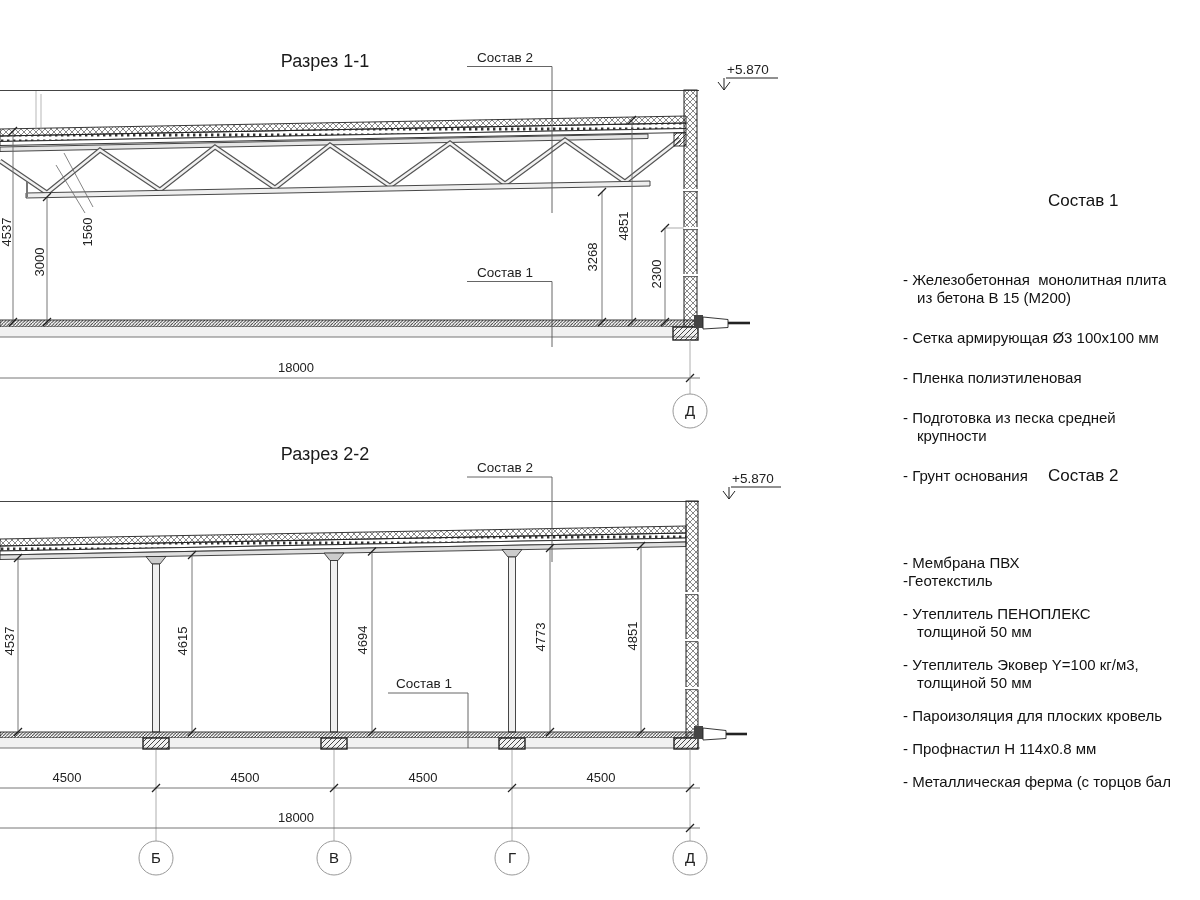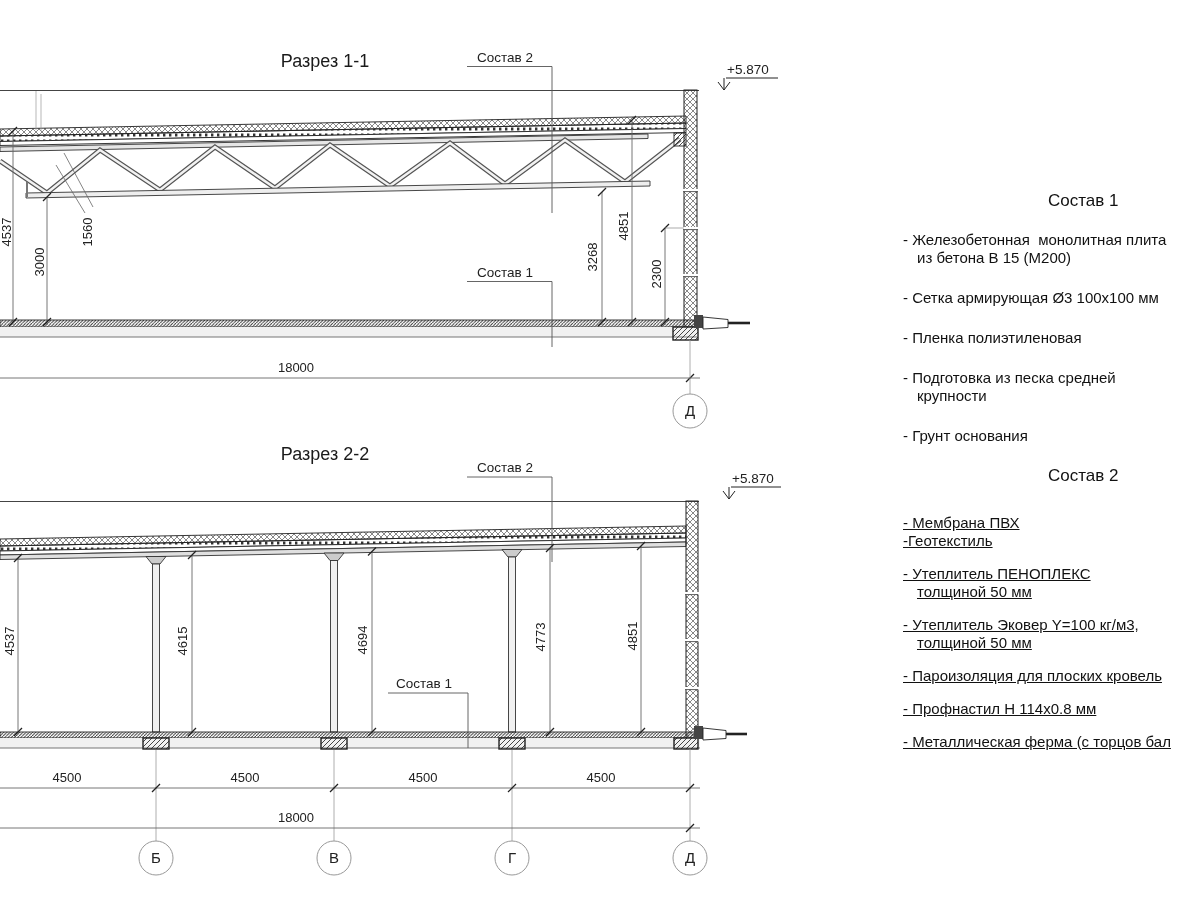--- a/index.html
+++ b/index.html
@@ -7,23 +7,23 @@
     width:1200px;height:900px;overflow:hidden;position:relative;
     background:#ffffff;font-family:"Liberation Sans", sans-serif;color:#111;
   }
   svg text{fill:#1a1a1a;}
   .dwg-title{font-size:18px;}
   .dim-text{font-size:13px;fill:#222;}
   .axis-text{font-size:15px;fill:#222;}
   .ref-text{font-size:13.5px;fill:#222;}
   .elev-text{font-size:13.5px;fill:#222;}
   .mat-heading{position:absolute;font-size:17px;white-space:pre;}
-  .mat-list{position:absolute;font-size:15px;line-height:18px;white-space:pre;}
+  .mat-list{position:absolute;font-size:15px;line-height:18px;white-space:pre;margin-top:40px;}
   .mat-list .mat-item{margin-bottom:22px;}
-  .mat-list.s2 .mat-item{margin-bottom:15px;text-decoration:underline;}
+  .mat-list.s2 .mat-item{margin-bottom:15px;}
   .mat-line.cont{padding-left:14px;}
 </style>
 </head>
 <body>
 
 
 
 <svg width="1200" height="900" viewBox="0 0 1200 900">
   <defs>
     <pattern id="xh" width="6" height="6" patternUnits="userSpaceOnUse">

